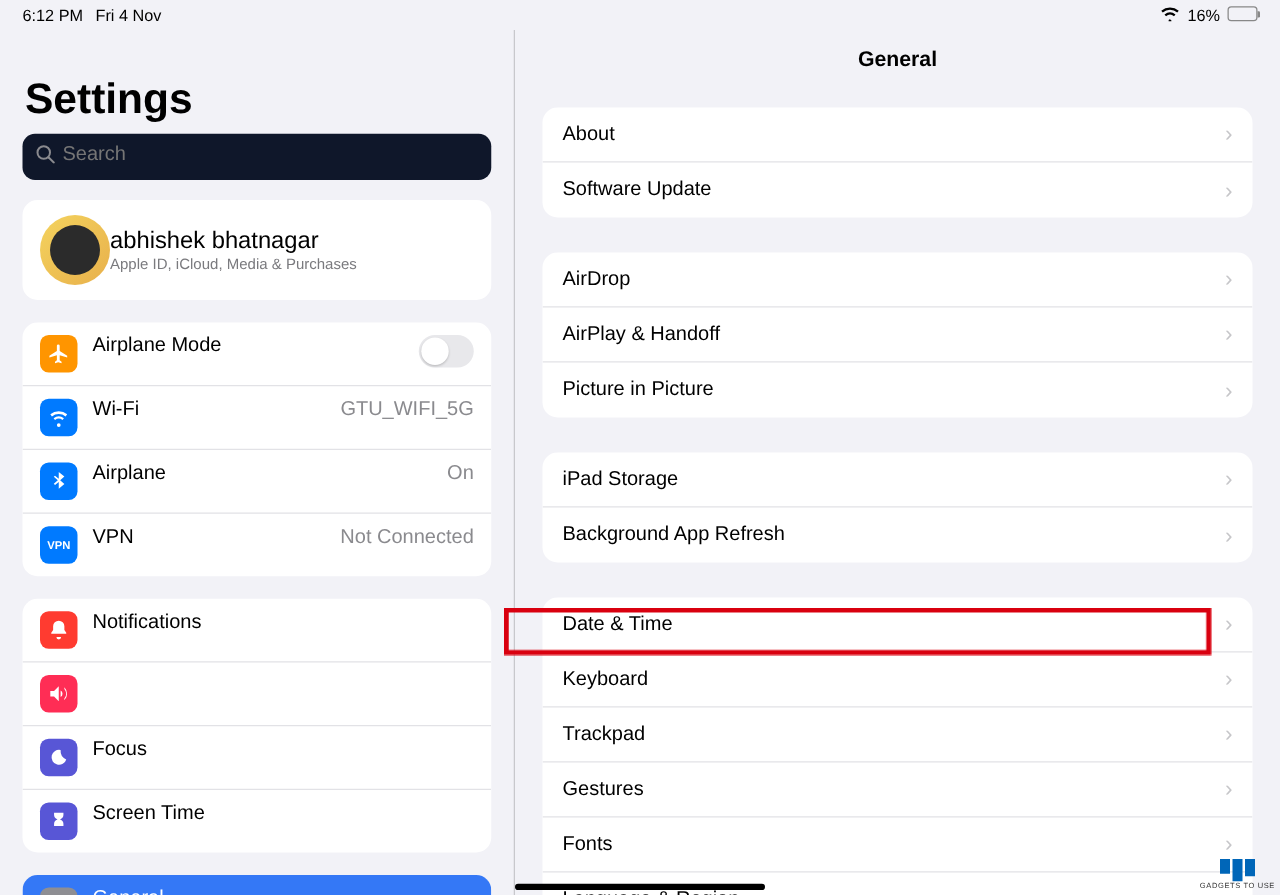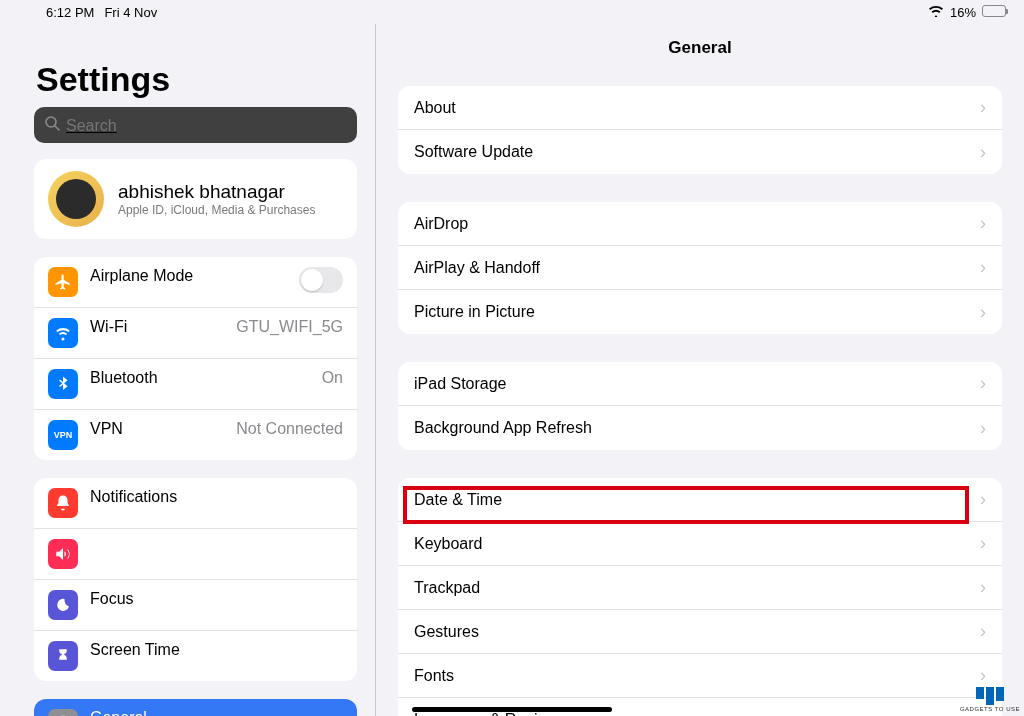--- a/index.html
+++ b/index.html
@@ -1,47 +1,47 @@
 <!DOCTYPE html>
 <html><head>
 <meta charset="utf-8">
 <style>
 * { margin: 0; padding: 0; box-sizing: border-box; font-family: -apple-system, BlinkMacSystemFont, "Helvetica Neue", sans-serif; }
 body { width: 1024px; height: 716px; background: #f2f2f7; overflow: hidden; position: relative; }
 
-.status-bar { height: 24px; display: flex; align-items: center; padding: 0 18px; font-size: 13px; color: #000; margin-left: 28px; }
+.status-bar { height: 24px; display: flex; align-items: center; padding: 0 18px; font-size: 13px; color: #000; }
 .status-left { display: flex; align-items: center; gap: 10px; }
 .status-right { margin-left: auto; display: flex; align-items: flex-start; gap: 6px; }
 .battery-shell { width: 24px; height: 12px; border: 1px solid #888; border-radius: 3px; position: relative; }
 .battery-shell::after { content: ""; position: absolute; right: -3px; top: 3px; width: 2px; height: 5px; background: #888; border-radius: 0 1px 1px 0; }
 .battery-fill { height: 100%; background: #ffcc00; border-radius: 2px 0 0 2px; }
 
 .main { display: flex; height: calc(100% - 24px); }
-.sidebar { width: 360px; border-right: 1px solid #c8c8cc; padding: 0 18px; overflow-y: auto; margin-left: 16px; }
+.sidebar { width: 412px; border-right: 1px solid #c8c8cc; padding: 0 18px; overflow-y: auto; }
 .content { flex: 1; padding: 0 0 0 0; overflow-y: auto; }
 
 .page-title { font-size: 34px; font-weight: 700; margin: 36px 0 8px 2px; }
 
-.search-box { background: #404040; border-radius: 10px; display: flex; align-items: flex-end; padding: 8px 10px; margin-bottom: 16px; text-decoration: underline; }
+.search-box { background: #0f172a; border-radius: 10px; display: flex; align-items: flex-start; padding: 8px 10px; margin-bottom: 16px; }
 .search-box input { border: none; background: transparent; outline: none; font-size: 16px; color: #8a8a8e; flex: 1; }
 .search-box .icon { color: #8a8a8e; margin-right: 6px; }
 
 .card { background: #fff; border-radius: 12px; margin-bottom: 18px; overflow: hidden; }
 .row { display: flex; align-items: flex-start; padding: 10px 14px; min-height: 44px; border-bottom: 0.5px solid #e2e2e6; }
 .row:last-child { border-bottom: none; }
 .row.selected { background: #3478f6; color: #fff; }
 .row.selected .app-icon svg { fill: #fff; }
 
 .app-icon { width: 30px; height: 30px; border-radius: 7px; margin-right: 12px; display: flex; align-items: center; justify-content: center; flex-shrink: 0; }
 .app-icon svg { width: 18px; height: 18px; fill: #fff; }
 
 .row-label { font-size: 16px; flex: 1; }
 .row-value { font-size: 16px; color: #8a8a8e; }
 
-.profile-row { display: flex; align-items: center; padding: 12px 14px; gap: 14px; }
+.profile-row { display: flex; align-items: center; padding: 12px 14px; gap: 0; }
 .avatar { width: 56px; height: 56px; border-radius: 50%; background: linear-gradient(135deg, #f4d35e, #e8b04b); display:flex;align-items:center;justify-content:center; flex-shrink:0; overflow:hidden;}
 .avatar-face { width: 40px; height: 40px; border-radius: 50%; background: #2b2b2b; position:relative; }
 .profile-name { font-size: 19px; font-weight: 400; }
 .profile-sub { font-size: 12px; color: #7a7a7e; }
 
 .toggle { width: 44px; height: 26px; border-radius: 13px; background: #e8e8eb; position: relative; }
 .toggle::after { content: ""; position: absolute; left: 2px; top: 2px; width: 22px; height: 22px; background: #fff; border-radius: 50%; box-shadow: 0 1px 2px rgba(0,0,0,0.2); }
 
 .content-header { text-align: center; font-size: 17px; font-weight: 600; margin: 14px 0 28px; }
 .content-body { padding: 0 22px; }
@@ -125,21 +125,21 @@
           </div>
         <div class="row-label">Wi-Fi</div>
         <div class="row-value">GTU_WIFI_5G</div>
       </div>
       <div class="row">
         <div class="app-icon" style="background:#007aff">
             <svg viewBox="0 0 24 24">
               <path d="M12 2l6 5-4.5 4 4.5 4-6 5v-7.3L8 16l-1.3-1.3L11 11 6.7 7.3 8 6l4 3.3z"></path>
             </svg>
           </div>
-        <div class="row-label">Bluetooth</div>
+        <div class="row-label">Airplane</div>
         <div class="row-value">On</div>
       </div>
       <div class="row">
         <div class="app-icon" style="background:#007aff;font-size:9px;font-weight:700;color:#fff">VPN</div>
         <div class="row-label">VPN</div>
         <div class="row-value">Not Connected</div>
       </div>
     </div>
 
     <div class="card">

